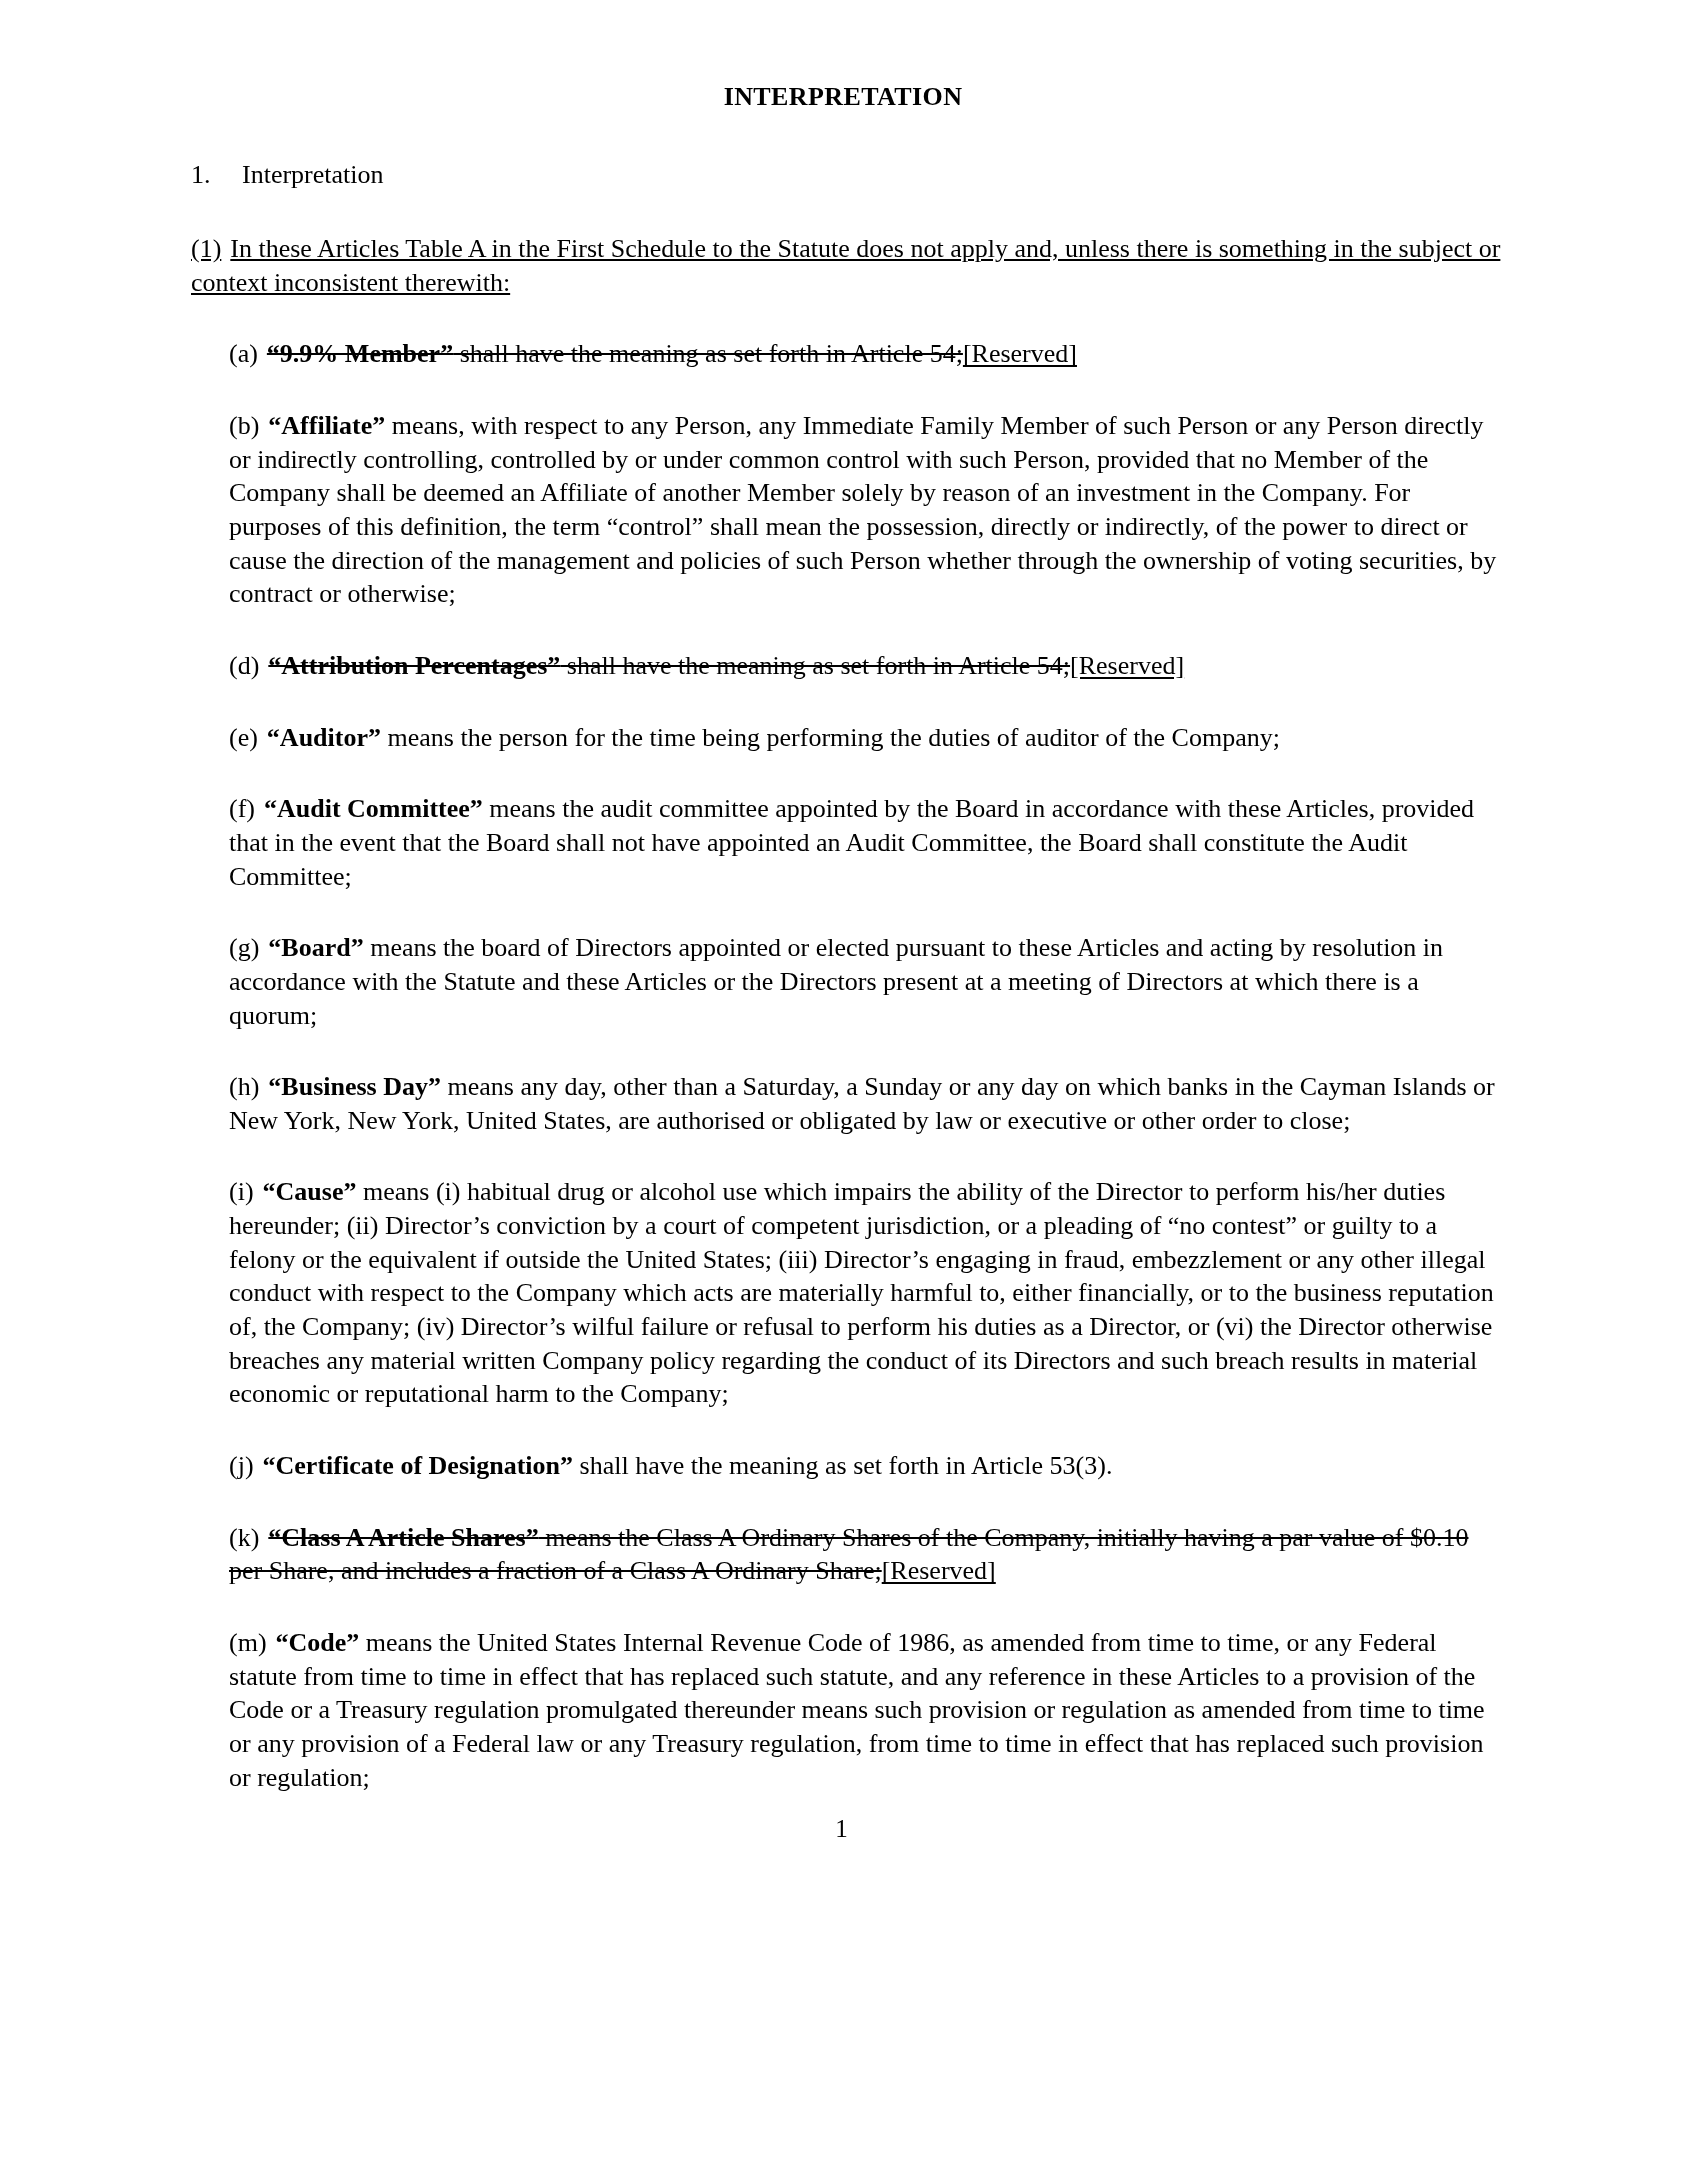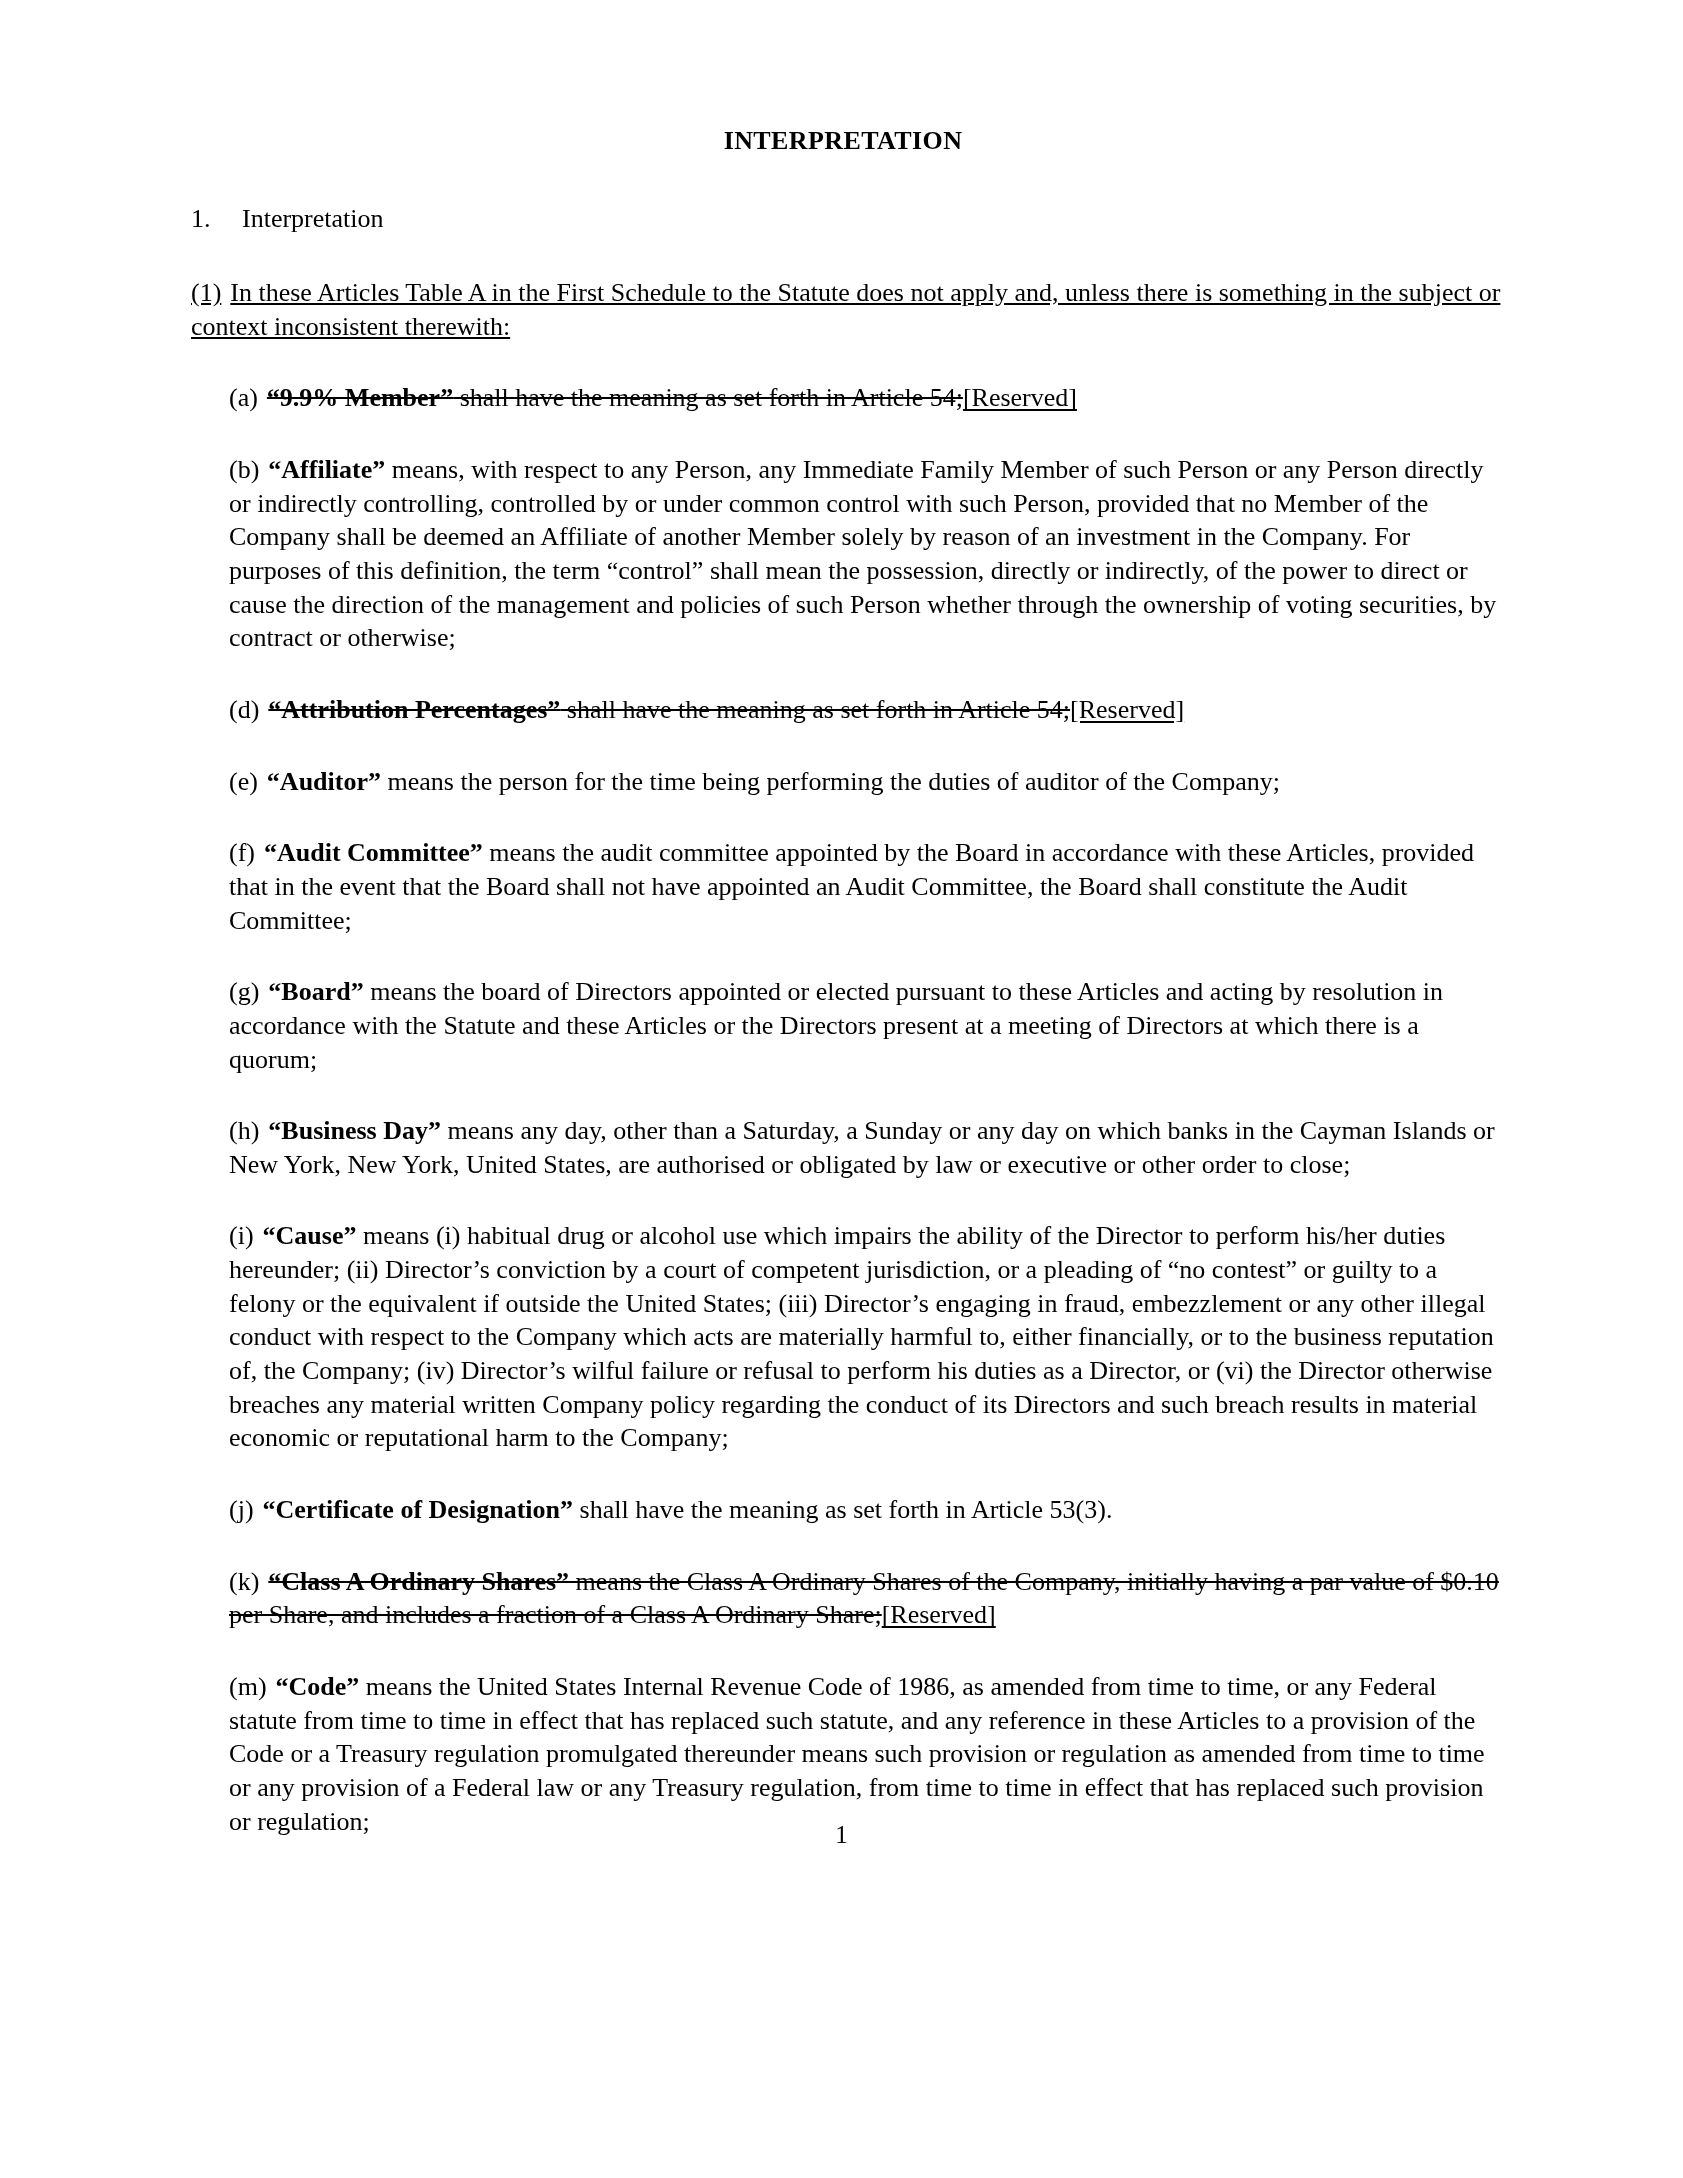--- a/index.html
+++ b/index.html
@@ -9,24 +9,24 @@
     background: #ffffff;
   }
   body {
     font-family: "Liberation Serif", "DejaVu Serif", serif;
     color: #000000;
   }
   .page {
     position: relative;
     width: 1683px;
     height: 1930px;
-    margin: 6px auto;
+    margin: 0 auto;
     background: #ffffff;
     box-sizing: border-box;
-    padding: 120px 176px 59px 191px;
+    padding: 82px 176px 59px 191px;
   }
   .doc-title {
     text-align: center;
     font-weight: bold;
     font-size: 26px;
     letter-spacing: 0.4px;
     margin: 0 0 0 0;
     padding-right: 12px;
   }
   .clause-heading {
@@ -98,20 +98,20 @@
   <div id="definitions-container">
       <div class="sub"><span class="lbl">(a)</span><span class="bold strike">“9.9% Member”</span><span class="strike"> shall have the meaning as set forth in Article 54;</span><span class="ins">[Reserved]</span></div>
       <div class="sub"><span class="lbl">(b)</span><span class="bold">“Affiliate”</span><span> means, with respect to any Person, any Immediate Family Member of such Person or any Person directly or indirectly controlling, controlled by or under common control with such Person, provided that no Member of the Company shall be deemed an Affiliate of another Member solely by reason of an investment in the Company. For purposes of this definition, the term “control” shall mean the possession, directly or indirectly, of the power to direct or cause the direction of the management and policies of such Person whether through the ownership of voting securities, by contract or otherwise;</span></div>
       <div class="sub"><span class="lbl">(d)</span><span class="bold strike">“Attribution Percentages”</span><span class="strike"> shall have the meaning as set forth in Article 54;</span><span class="ins">[Reserved]</span></div>
       <div class="sub"><span class="lbl">(e)</span><span class="bold">“Auditor”</span><span> means the person for the time being performing the duties of auditor of the Company;</span></div>
       <div class="sub"><span class="lbl">(f)</span><span class="bold">“Audit Committee”</span><span> means the audit committee appointed by the Board in accordance with these Articles, provided that in the event that the Board shall not have appointed an Audit Committee, the Board shall constitute the Audit Committee;</span></div>
       <div class="sub"><span class="lbl">(g)</span><span class="bold">“Board”</span><span> means the board of Directors appointed or elected pursuant to these Articles and acting by resolution in accordance with the Statute and these Articles or the Directors present at a meeting of Directors at which there is a quorum;</span></div>
       <div class="sub"><span class="lbl">(h)</span><span class="bold">“Business Day”</span><span> means any day, other than a Saturday, a Sunday or any day on which banks in the Cayman Islands or New York, New York, United States, are authorised or obligated by law or executive or other order to close;</span></div>
       <div class="sub"><span class="lbl">(i)</span><span class="bold">“Cause”</span><span> means (i) habitual drug or alcohol use which impairs the ability of the Director to perform his/her duties hereunder; (ii) Director’s conviction by a court of competent jurisdiction, or a pleading of “no contest” or guilty to a felony or the equivalent if outside the United States; (iii) Director’s engaging in fraud, embezzlement or any other illegal conduct with respect to the Company which acts are materially harmful to, either financially, or to the business reputation of, the Company; (iv) Director’s wilful failure or refusal to perform his duties as a Director, or (vi) the Director otherwise breaches any material written Company policy regarding the conduct of its Directors and such breach results in material economic or reputational harm to the Company;</span></div>
       <div class="sub"><span class="lbl">(j)</span><span class="bold">“Certificate of Designation”</span><span> shall have the meaning as set forth in Article 53(3).</span></div>
-      <div class="sub"><span class="lbl">(k)</span><span class="bold strike">“Class A Ordinary Shares”</span><span class="strike"> means the Class A Ordinary Shares of the Company, initially having a par value of $0.10 per Share, and includes a fraction of a Class A Ordinary Share;</span><span class="ins">[Reserved]</span></div>
+      <div class="sub"><span class="lbl">(k)</span><span class="bold strike">“Class A Article Shares”</span><span class="strike"> means the Class A Ordinary Shares of the Company, initially having a par value of $0.10 per Share, and includes a fraction of a Class A Ordinary Share;</span><span class="ins">[Reserved]</span></div>
       <div class="sub"><span class="lbl">(m)</span><span class="bold">“Code”</span><span> means the United States Internal Revenue Code of 1986, as amended from time to time, or any Federal statute from time to time in effect that has replaced such statute, and any reference in these Articles to a provision of the Code or a Treasury regulation promulgated thereunder means such provision or regulation as amended from time to time or any provision of a Federal law or any Treasury regulation, from time to time in effect that has replaced such provision or regulation;</span></div>
     </div>
 
   <div class="page-number">1</div>
 
 </div>
 
 
 </body></html>

